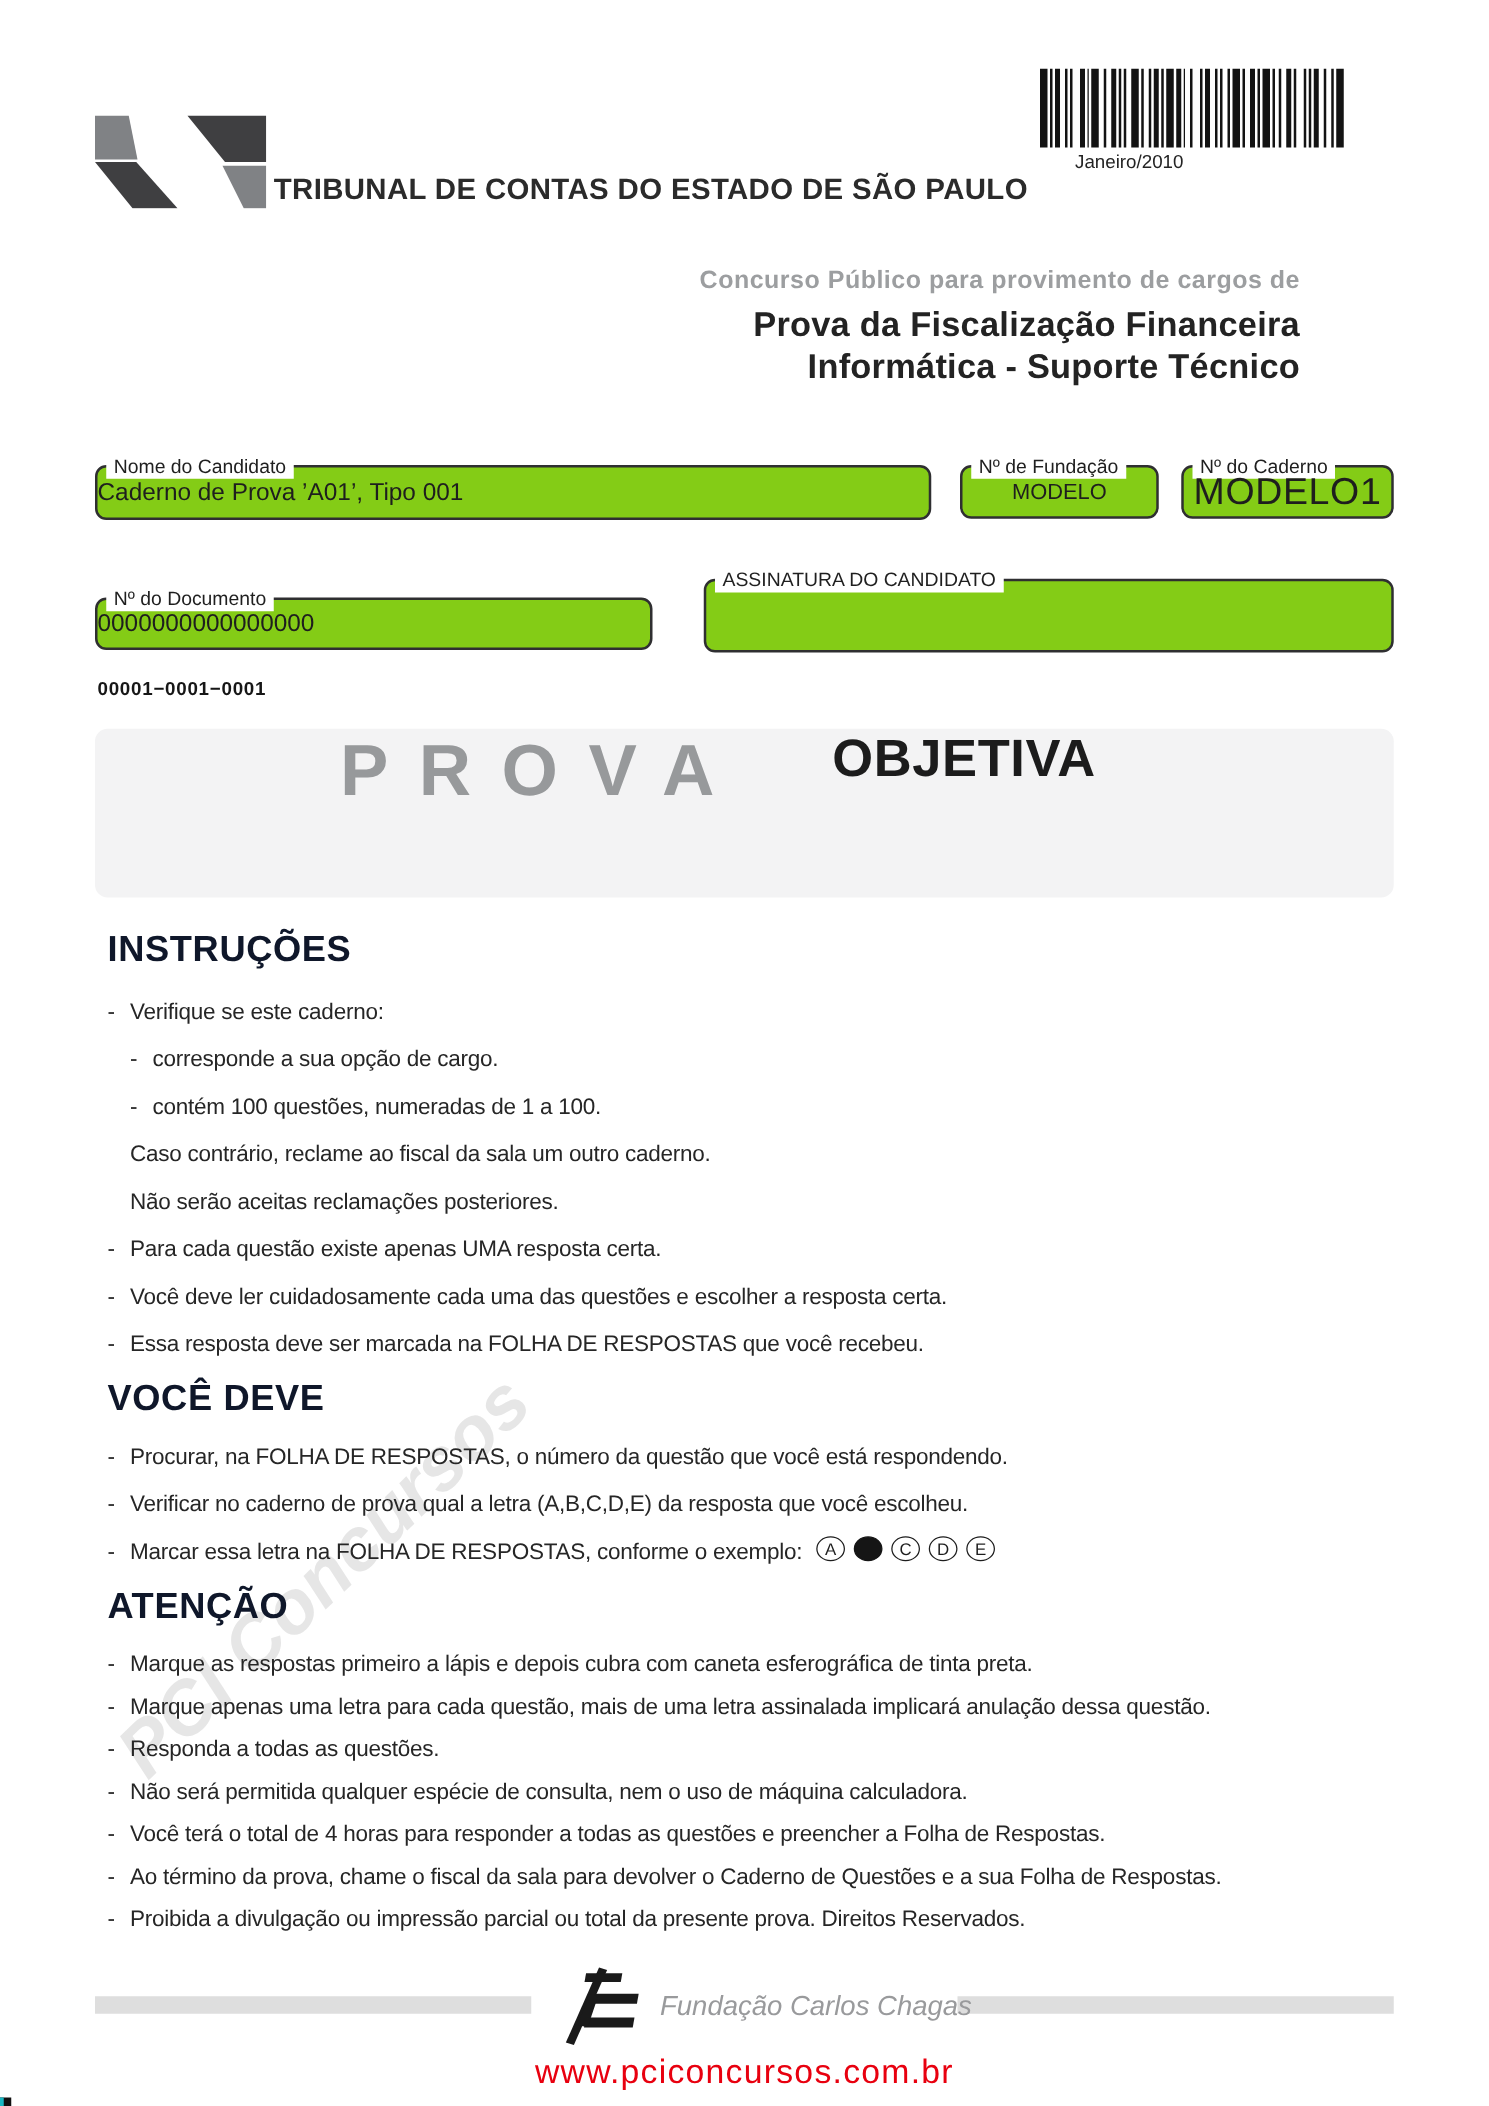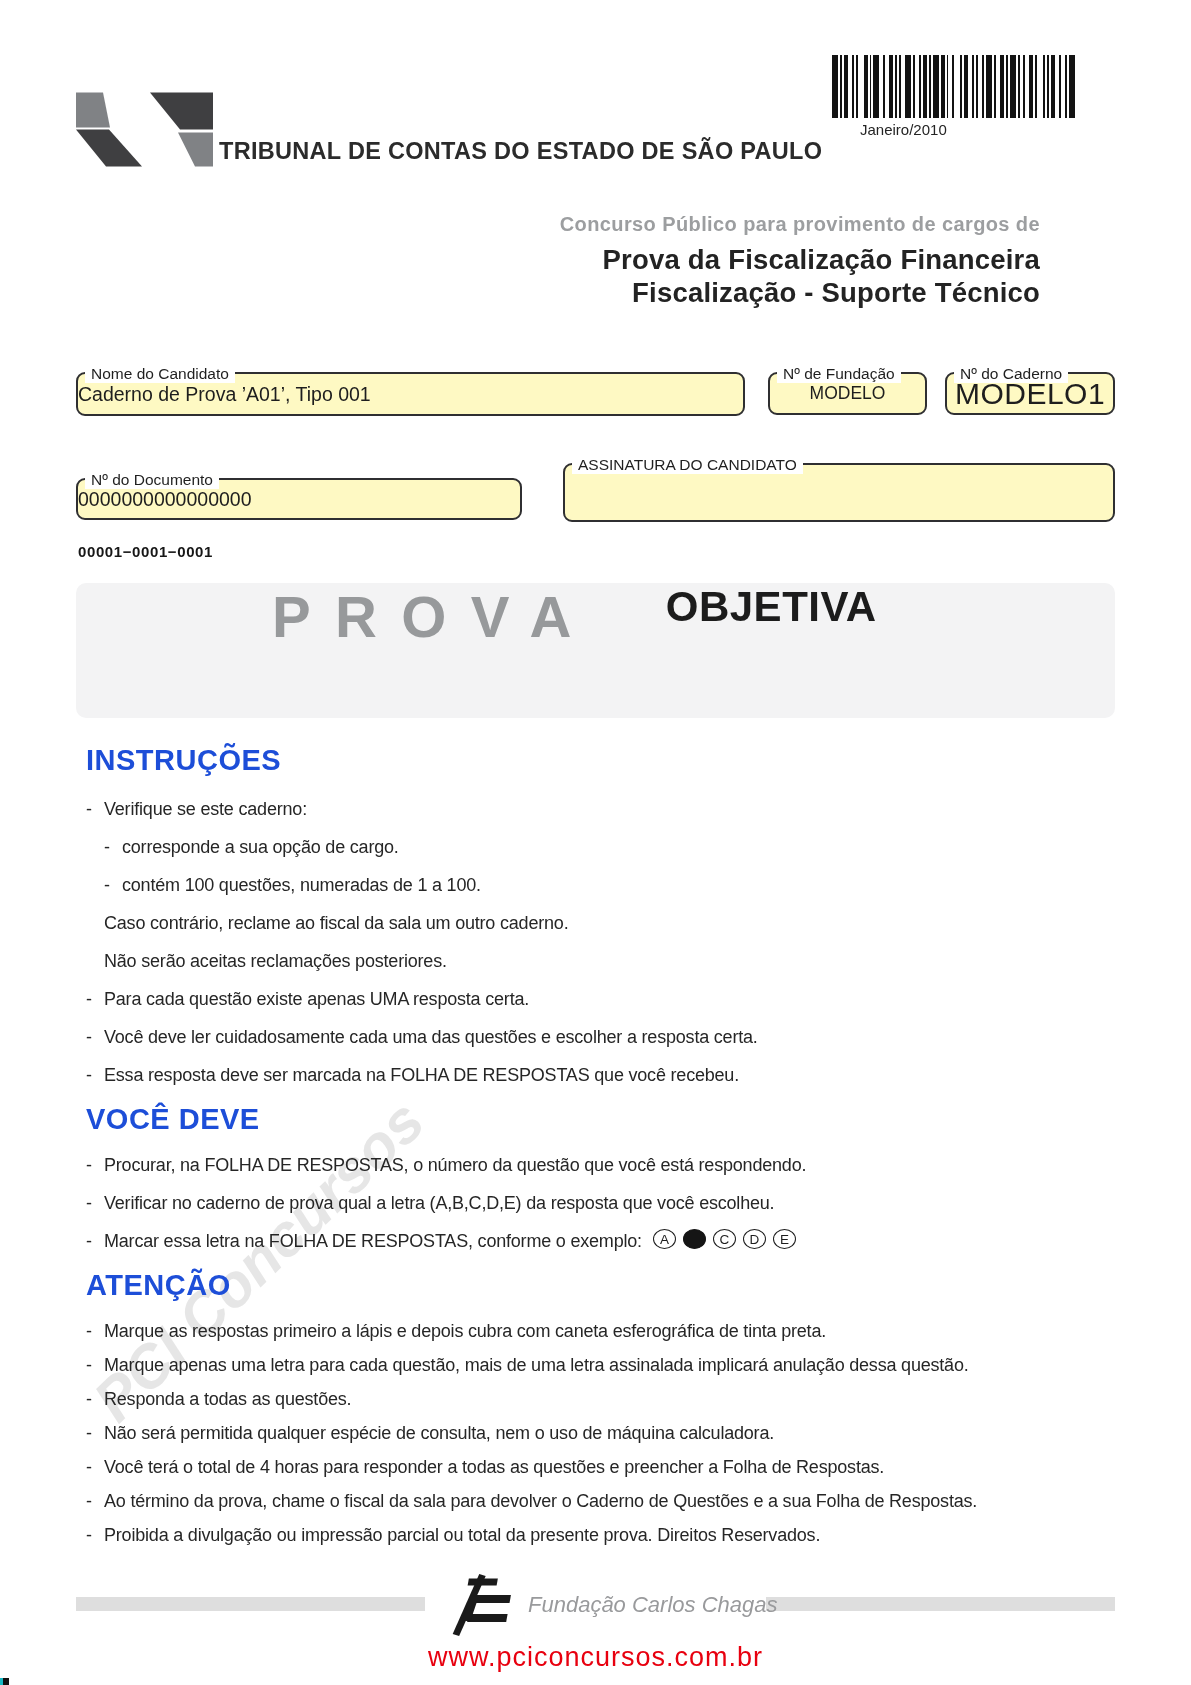--- a/index.html
+++ b/index.html
@@ -15,21 +15,21 @@
   }
   .barcode{position:absolute;left:832px;top:55px;width:246px;height:63px;display:flex;align-items:stretch;}
   .barcode .bar{display:inline-block;height:100%;background:#131313;}
   .barcode .gap{display:inline-block;height:100%;background:transparent;}
   .issue-date{position:absolute;left:860px;top:121px;width:180px;text-align:left;font-size:15px;color:#242424;}
   
   .contest{position:absolute;left:360px;top:213px;width:680px;text-align:right;}
   .contest .intro{font-size:20px;font-weight:bold;color:#9c9ea0;letter-spacing:.4px;margin-bottom:7px;}
   .contest .role,.contest .specialty{font-size:27.5px;font-weight:bold;color:#232323;line-height:33px;letter-spacing:.2px;}
   
-  .fbox{position:absolute;border:2px solid #2f2f31;border-radius:9px;background:#fef9c3;box-sizing:border-box;}
+  .fbox{position:absolute;border:2px solid #2f2f31;border-radius:9px;background:#84cc16;box-sizing:border-box;}
   .flabel{
     position:absolute;top:-10px;left:7px;background:#fff;padding:0 6px;
     font-size:15.5px;color:#1f1f1f;white-space:nowrap;line-height:19px;
   }
   .fvalue{position:absolute;left:0;top:0;bottom:0;display:flex;align-items:center;font-size:19.5px;color:#1e1e1e;}
   .fbox-name{left:76px;top:372px;width:669px;height:44px;}
   .fbox-inscricao{left:768px;top:372px;width:159px;height:43px;}
   .fbox-inscricao .fvalue{left:0;right:0;justify-content:center;font-size:17.5px;}
   .fbox-caderno{left:945px;top:372px;width:170px;height:43px;}
   .fbox-caderno .fvalue{left:0;right:0;justify-content:center;font-size:30px;letter-spacing:.5px;}
@@ -38,21 +38,21 @@
   .serial{position:absolute;left:78px;top:543px;font-size:15px;font-weight:bold;letter-spacing:.6px;color:#161616;}
   
   .banner{
     position:absolute;left:76px;top:583px;width:1039px;height:135px;background:#f3f3f4;
     border-radius:10px;display:flex;align-items:flex-start;
   }
   .banner .word{margin-left:196px;font-size:58px;font-weight:bold;color:#97999b;letter-spacing:.42em;}
   .banner .type{margin-left:70px;font-size:42px;font-weight:600;color:#1c1c1c;letter-spacing:.5px;}
   
   .body-sections{position:absolute;left:86px;top:744px;width:1030px;}
-  .section-title{margin:0 0 22px 0;font-size:29px;font-weight:bold;color:#1d4ed8;letter-spacing:.5px;}
+  .section-title{margin:0 0 22px 0;font-size:29px;font-weight:bold;color:#0f172a;letter-spacing:.5px;}
   .s1 .section-title{margin-top:12px;margin-bottom:19px;}
   .s2 .section-title{margin-top:16px;margin-bottom:19px;}
   .item{display:flex;align-items:flex-start;margin-bottom:17px;font-size:18px;line-height:21px;letter-spacing:-.2px;color:#262626;}
   .s2 .item{margin-bottom:13px;}
   .item .dash{width:18px;flex:0 0 18px;}
   .item.indent-1{padding-left:18px;}
   .bubbles{display:inline-flex;align-items:center;margin-left:4px;position:relative;top:-2px;}
   .bub{
     display:inline-flex;width:23px;height:20px;border:1.7px solid #1d1d1d;border-radius:50%;
     align-items:center;justify-content:center;font-size:13.5px;color:#1d1d1d;margin-left:7px;box-sizing:border-box;
@@ -167,21 +167,21 @@
       <span class="bar" style="width: 1.98387px;"></span>
       <span class="gap" style="width: 1.98387px;"></span>
       <span class="bar" style="width: 5.95161px;"></span>
       <span class="gap" style="width: 1.98387px;"></span>
     </div>
   <div class="issue-date">Janeiro/2010</div>
 
   <div class="contest">
     <div class="intro">Concurso Público para provimento de cargos de</div>
     <div class="role">Prova da Fiscalização Financeira</div>
-    <div class="specialty">Fiscalização - Suporte Técnico</div>
+    <div class="specialty">Informática - Suporte Técnico</div>
   </div>
 
   <div class="fbox fbox-name">
     <span class="flabel">Nome do Candidato</span>
     <span class="fvalue">Caderno de Prova ’A01’, Tipo 001</span>
   </div>
   <div class="fbox fbox-inscricao">
     <span class="flabel">Nº de Fundação</span>
     <span class="fvalue">MODELO</span>
   </div>

